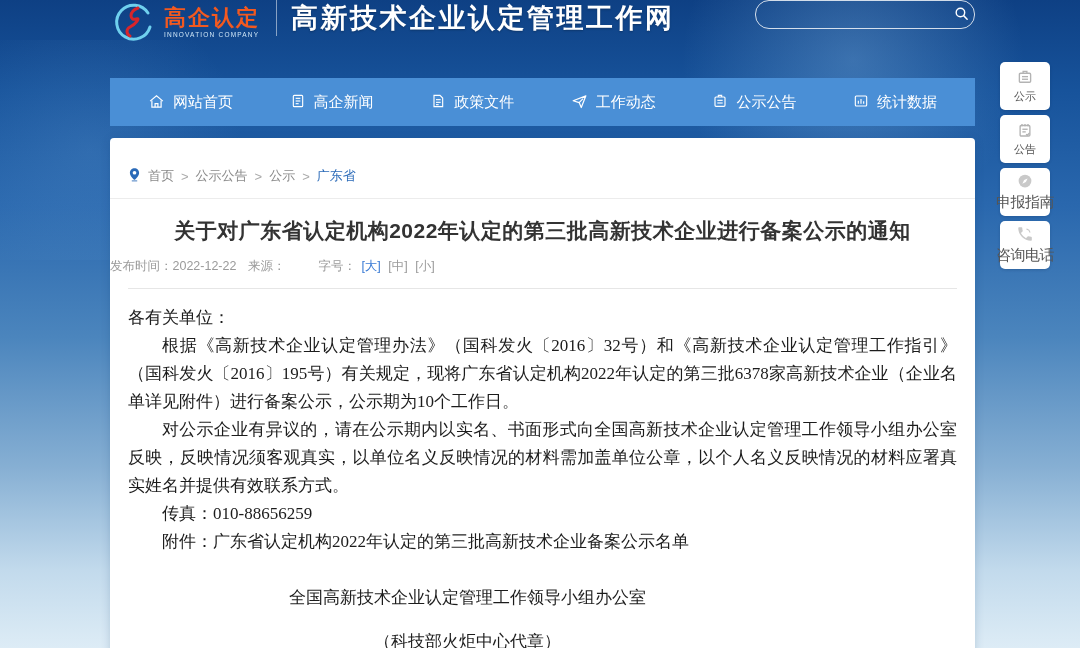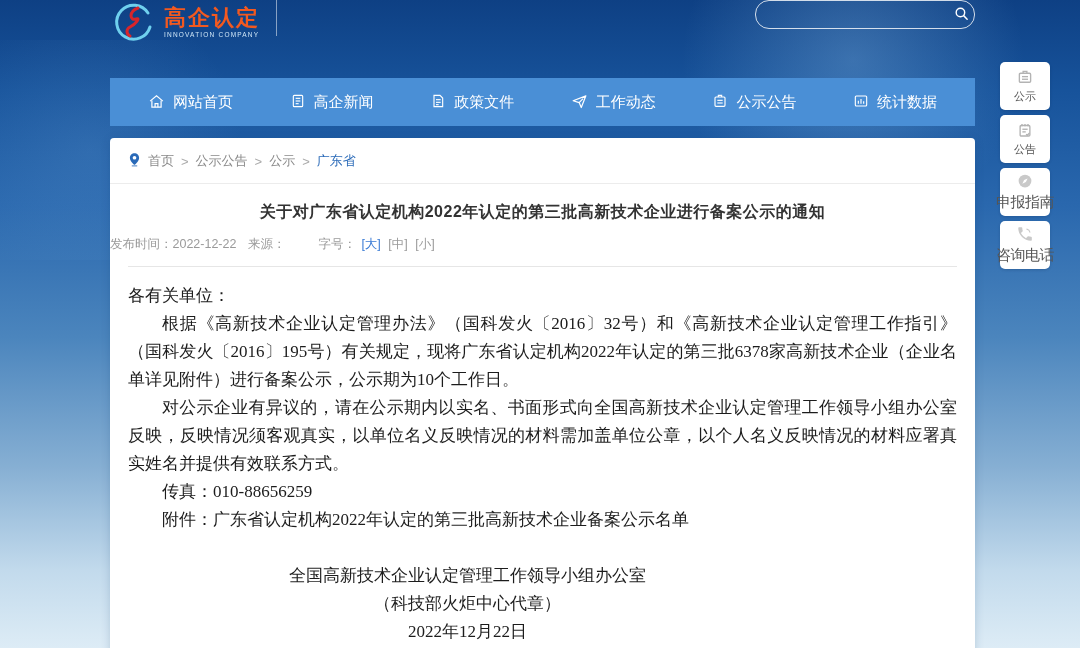--- a/index.html
+++ b/index.html
@@ -32,40 +32,40 @@
 
   
   .nav{position:absolute;left:110px;top:78px;width:865px;height:48px;background:#4a8fd6;
     display:flex;align-items:center;justify-content:space-between;padding:0 38px;box-sizing:border-box;}
   .nav-item{display:flex;align-items:flex-start;gap:8px;color:#ffffff;font-size:15px;cursor:pointer;white-space:nowrap;}
   .nav-item svg{display:block;}
 
   
   .card{position:absolute;left:110px;top:138px;width:865px;height:540px;background:#ffffff;
     border-radius:4px 4px 0 0;box-shadow:0 2px 10px rgba(10,50,100,.18);box-sizing:border-box;}
-  .breadcrumb{display:flex;align-items:center;gap:7px;padding:14px 18px 13px 18px;
+  .breadcrumb{display:flex;align-items:center;gap:7px;padding:29px 18px 13px 18px;
     border-bottom:1px solid #ececec;font-size:13px;color:#8a8a8a;}
   .crumb{cursor:pointer;}
   .crumb-sep{color:#aaaaaa;}
   .crumb-last{color:#2a6ab8;}
 
-  .article-title{margin-top:18px;text-align:center;font-size:16px;font-weight:bold;color:#333333;
+  .article-title{margin-top:18px;text-align:center;font-size:21px;font-weight:bold;color:#333333;
     letter-spacing:.5px;}
   .article-meta{margin-top:13px;text-align:left;font-size:12.5px;color:#9a9a9a;}
   .article-meta .gap{display:inline-block;width:26px;}
   .size-opt{color:#9a9a9a;margin:0 2px;cursor:pointer;}
   .size-opt.active{color:#3a7bd5;}
   .meta-divider{margin:13px 18px 0 18px;border-bottom:1px solid #e6e6e6;}
 
   .article-body{padding:15px 18px 0 18px;font-family:"Liberation Serif","DejaVu Serif",serif;
     font-size:17px;color:#1c1c1c;line-height:28px;text-align:justify;}
   .article-body p{margin:0;}
   .indent{text-indent:2em;}
   .signature{margin-top:28px;text-align:center;padding-right:150px;}
-  .signature p{margin:0;line-height:28px;text-align:center;}
+  .signature p{margin:16px;line-height:28px;text-align:center;}
 
   
   .side-rail{position:absolute;right:30px;top:62px;width:50px;display:flex;flex-direction:column;gap:5px;}
   .rail-card{background:#ffffff;border-radius:5px;height:48px;display:flex;flex-direction:column;
     align-items:center;justify-content:center;gap:3px;cursor:pointer;box-shadow:0 1px 3px rgba(0,30,70,.2);}
   .rail-label{font-size:11px;color:#555555;white-space:nowrap;transform-origin:center;}
   .rail-label.small{font-size:15px;letter-spacing:-.5px;}
   .rail-card svg{display:block;}
 </style>
 </head>
@@ -82,20 +82,21 @@
           <path d="M38 13 A17 17 0 1 0 40 27" fill="none" stroke="#6fd0ee" stroke-width="3" stroke-linecap="round"></path>
           <path d="M28 8 C18 12 20 21 26 19 C31 17 26 24 20 27 C16 29 16 34 20 36" fill="none" stroke="#d8252a" stroke-width="3" stroke-linecap="round"></path>
         </svg>
       </span>
       <span class="logo-textblock">
         <span class="logo-cn">高企认定</span>
         <span class="logo-en">INNOVATION COMPANY</span>
       </span>
     </div>
     <span class="header-divider"></span>
+    <div class="site-title">高新技术企业认定管理工作网</div>
     <div class="header-spacer"></div>
     <div class="search-pill">
       <input type="text" placeholder="" style="">
       <button class="search-btn">
         <span>
           <svg width="17" height="17" viewBox="0 0 24 24">
             <circle cx="10.5" cy="10.5" r="6" fill="none" stroke="#ffffff" stroke-width="2"></circle>
             <line x1="15" y1="15" x2="20" y2="20" stroke="#ffffff" stroke-width="2" stroke-linecap="round"></line>
           </svg>
         </span>

